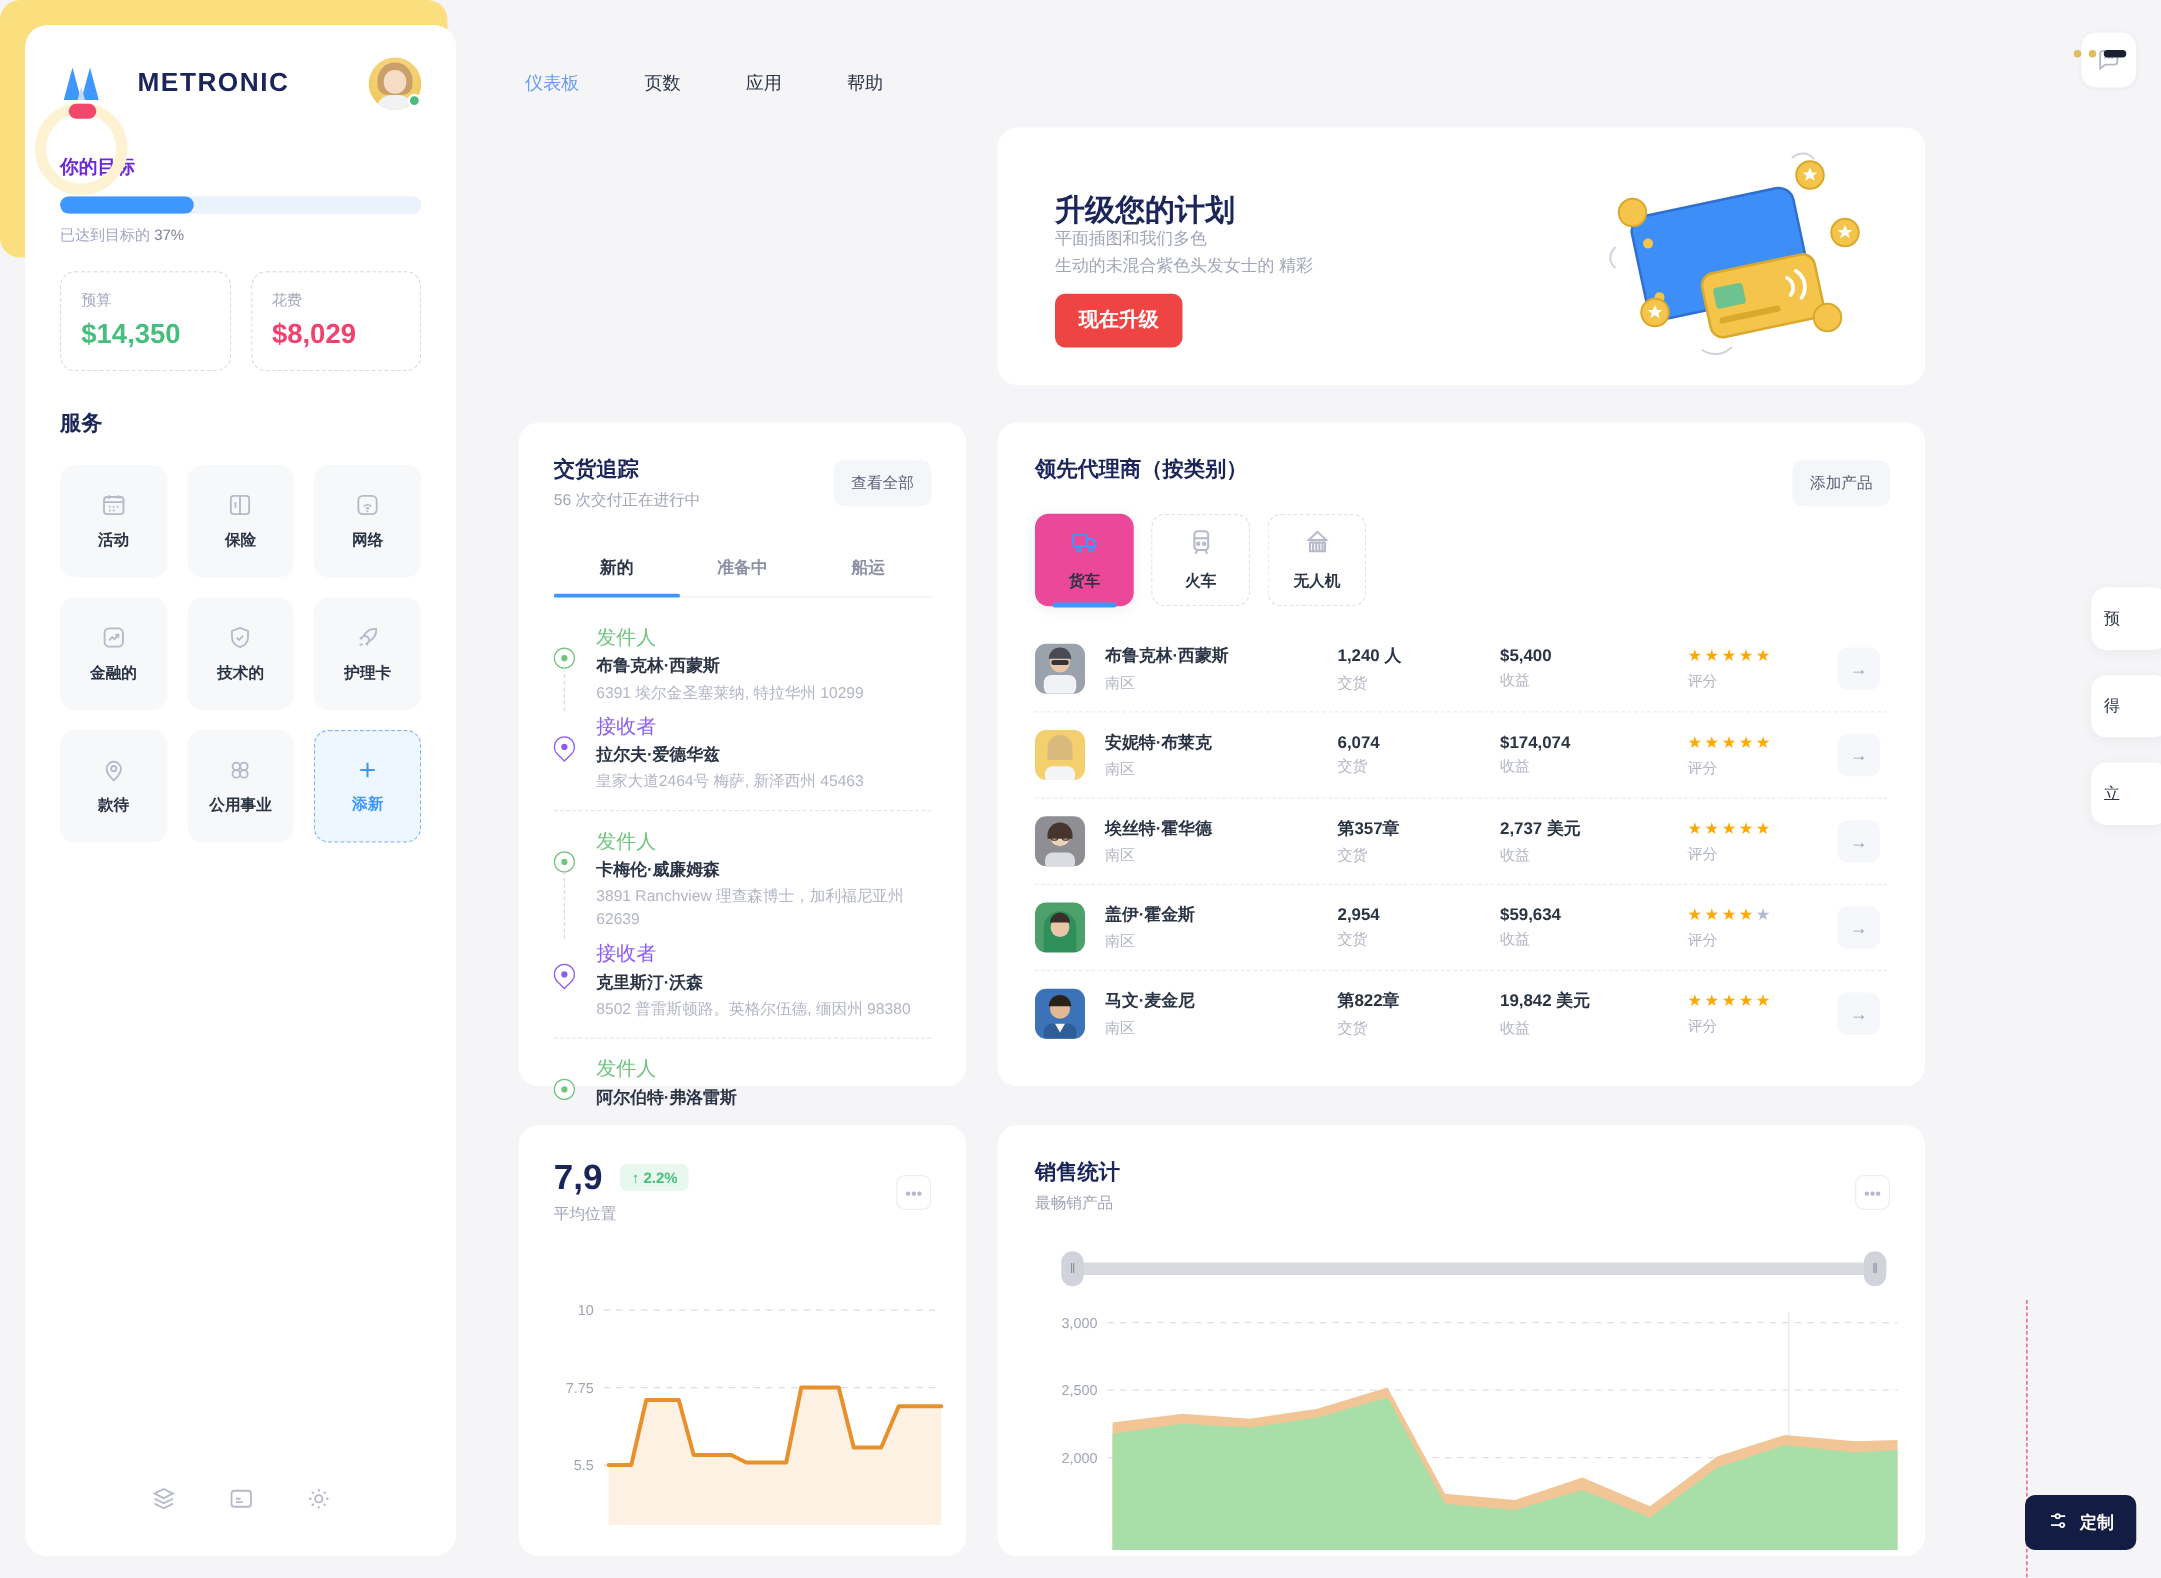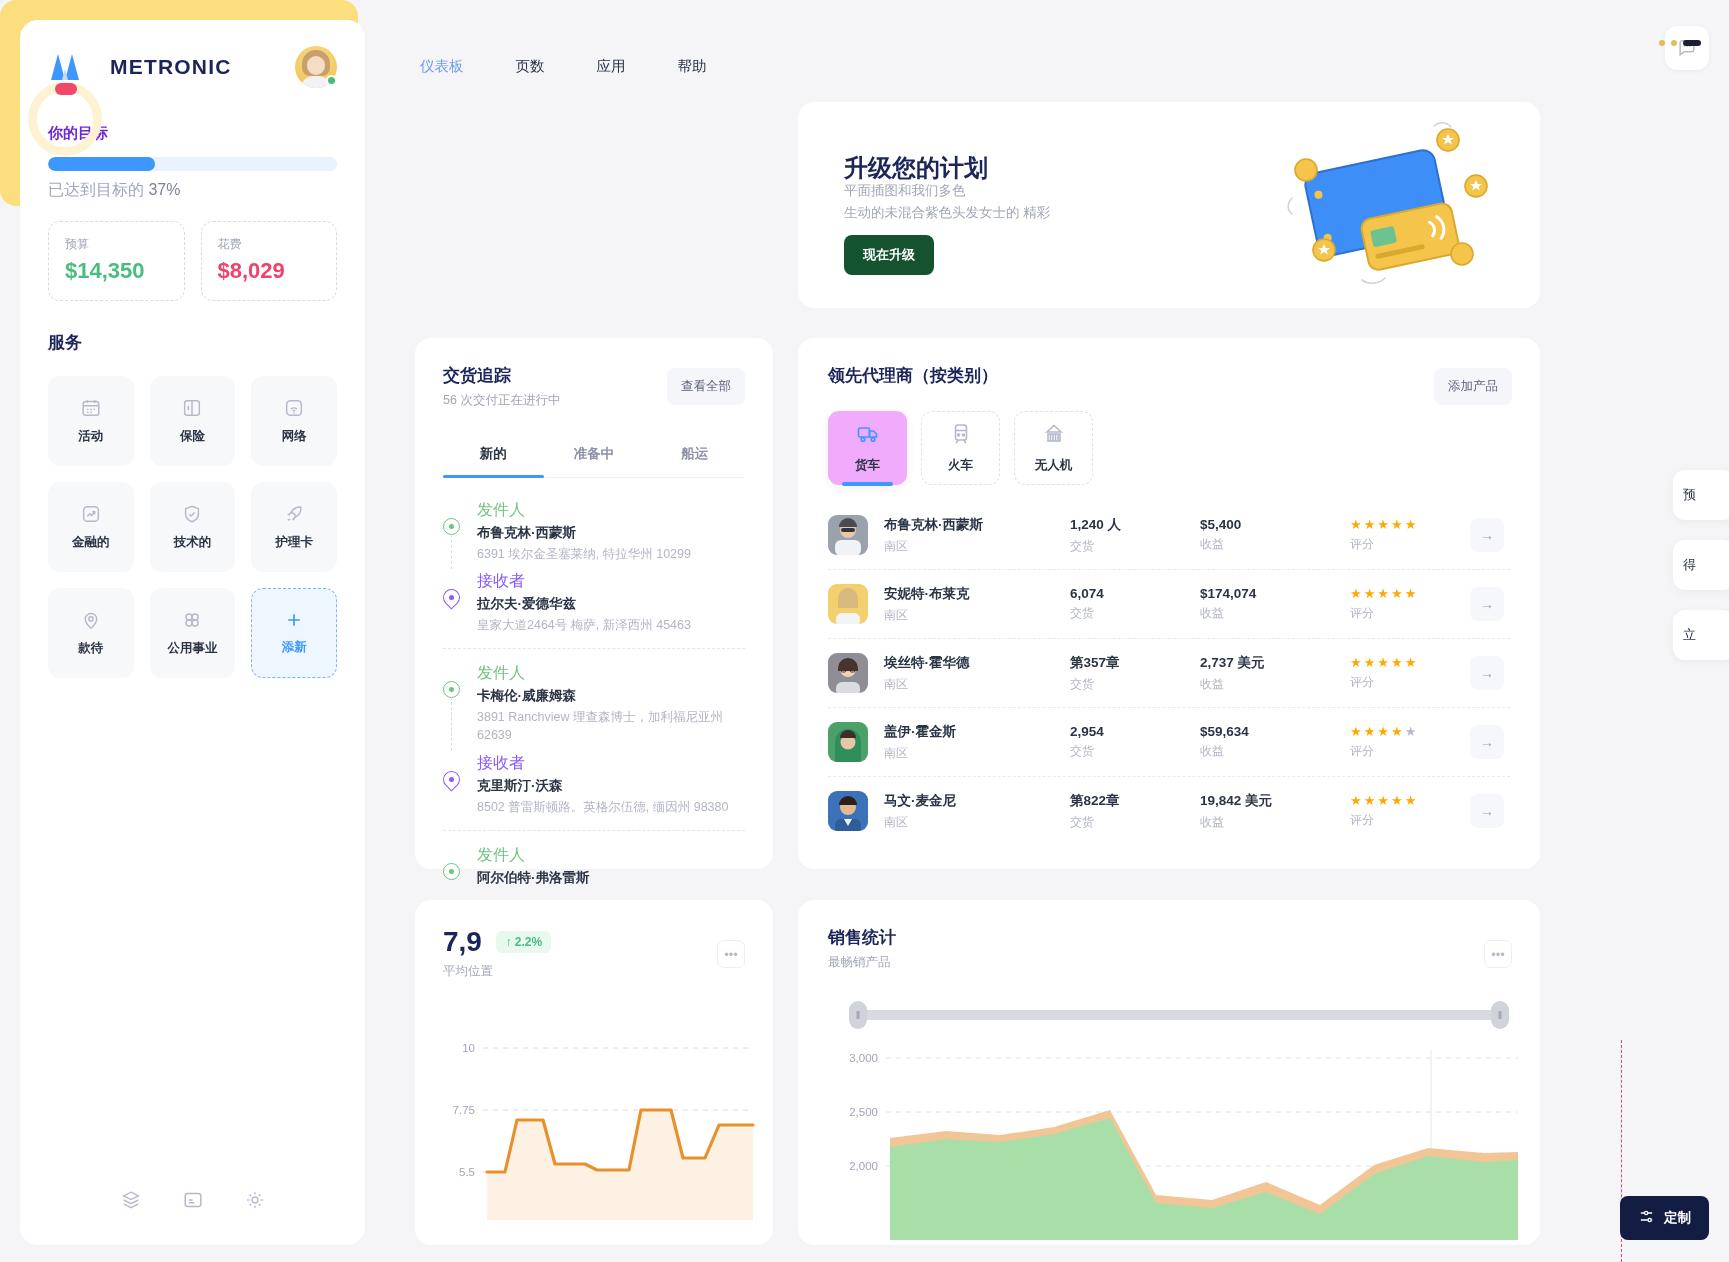--- a/index.html
+++ b/index.html
@@ -30,21 +30,21 @@
   }
   .avatar .hair { position:absolute; left:7px; top:4px; width:28px; height:26px; border-radius:14px 14px 8px 8px; background:#c9a06a; }
   .avatar .face { position:absolute; left:12px; top:10px; width:18px; height:19px; border-radius:9px; background:#f5dcc4; }
   .avatar .body { position:absolute; left:5px; bottom:-2px; width:32px; height:14px; border-radius:14px 14px 0 0; background:#f2f2f4; }
   .avatar-dot { position: absolute; right: 0; bottom: 2px; width: 11px; height: 11px;
     border-radius: 50%; background: #47be7d; border: 2px solid #fff; }
 
   .goal-title { margin-top: 36px; font-size: 15px; font-weight: 700; color: #6d28d9; }
   .progress-track { margin-top: 14px; height: 14px; border-radius: 7px; background: #eaf2fe; overflow: hidden; }
   .progress-fill { height: 100%; width: 37%; border-radius: 7px; background: #3e97ff; }
-  .progress-label { margin-top: 9px; font-size: 16px; color: #a1a5c4; }
+  .progress-label { margin-top: 9px; font-size: 12px; color: #a1a5c4; }
   .progress-label b { color: #7e8299; font-weight: 400; }
 
   .stat-row { display: flex; gap: 16px; margin-top: 20px; }
   .stat-box {
     flex: 1; border: 1px dashed #d9dbe4; border-radius: 12px;
     padding: 14px 16px 16px 16px;
   }
   .stat-label { font-size: 12px; color: #a1a5b7; }
   .stat-value { margin-top: 5px; font-size: 22px; font-weight: 700; }
   .stat-value.green { color: #47be7d; }
@@ -101,22 +101,22 @@
   .meta-grid { margin-top: 12px; display: grid; grid-template-columns: 100px auto; row-gap: 9px; }
   .meta { display: flex; align-items: center; gap: 8px; font-size: 12.5px; font-weight: 700; color: #8d8363; }
   .mbox { width: 14px; height: 14px; border: 1px solid #c6b374; border-radius: 3px;
     display:flex; align-items:center; justify-content:center; font-size:8px; color:#a6955f;}
 
   
   .upgrade-card { left: 798px; top: 102px; width: 742px; height: 206px; overflow: hidden; }
   .up-title { position: absolute; left: 46px; top: 50px; font-size: 24px; font-weight: 700; color: #1b2559; }
   .up-sub { position: absolute; left: 46px; top: 78px; font-size: 13.5px; color: #a1a5b7; line-height: 1.65; }
   .up-btn {
-    position: absolute; left: 46px; top: 133px; background: #14532d; color: #fff;
-    border: none; border-radius: 8px; padding: 11px 19px; font-size: 13px;
+    position: absolute; left: 46px; top: 133px; background: #ef4444; color: #fff;
+    border: none; border-radius: 8px; padding: 11px 19px; font-size: 16px;
     font-weight: 700; font-family: inherit; cursor: pointer;
   }
   .up-art { position: absolute; right: 24px; top: 12px; width: 250px; height: 180px; }
 
   
   .track-card { left: 415px; top: 338px; width: 358px; height: 531px; padding: 26px 28px; }
   .card-title { font-size: 17px; font-weight: 700; color: #1b2559; }
   .card-sub { margin-top: 5px; font-size: 12.5px; color: #a1a5b7; }
   .ghost-btn {
     position: absolute; right: 28px; top: 30px; background: #f4f6fa; border: none;
@@ -148,21 +148,21 @@
 
   
   .agents-card { left: 798px; top: 338px; width: 742px; height: 531px; padding: 26px 30px; }
   .mode-row { margin-top: 24px; display: flex; gap: 14px; }
   .mode {
     width: 79px; height: 74px; border-radius: 11px; border: 1px dashed #dfe2ea;
     display: flex; flex-direction: column; align-items: center; justify-content: center; gap: 8px;
     font-size: 12.5px; font-weight: 700; color: #2b3445; position: relative; cursor: pointer;
   }
   .mode .mi { color: #b5b9c9; }
-  .mode.active { border: none; background: #f0abfc; box-shadow: 0 2px 10px rgba(0,0,0,.07); }
+  .mode.active { border: none; background: #ec4899; box-shadow: 0 2px 10px rgba(0,0,0,.07); }
   .mode.active .mi { color: #3e97ff; }
   .mode.active:after { content:""; position:absolute; left:14px; right:14px; bottom:-1px;
     height: 4px; border-radius: 2px; background: #3e97ff; }
 
   .agent-row { display: grid; grid-template-columns: 56px 1fr 130px 150px 120px 40px;
     align-items: center; padding: 14px 0; border-top: 1px dashed #e9ebf2; }
   .agent-row.first { border-top: none; margin-top: 16px; }
   .ava { width: 40px; height: 40px; border-radius: 9px; overflow: hidden; position: relative; }
   .nm { font-size: 13.5px; font-weight: 700; color: #2b3445; }
   .sb { margin-top: 4px; font-size: 12px; color: #b2b5c4; }

